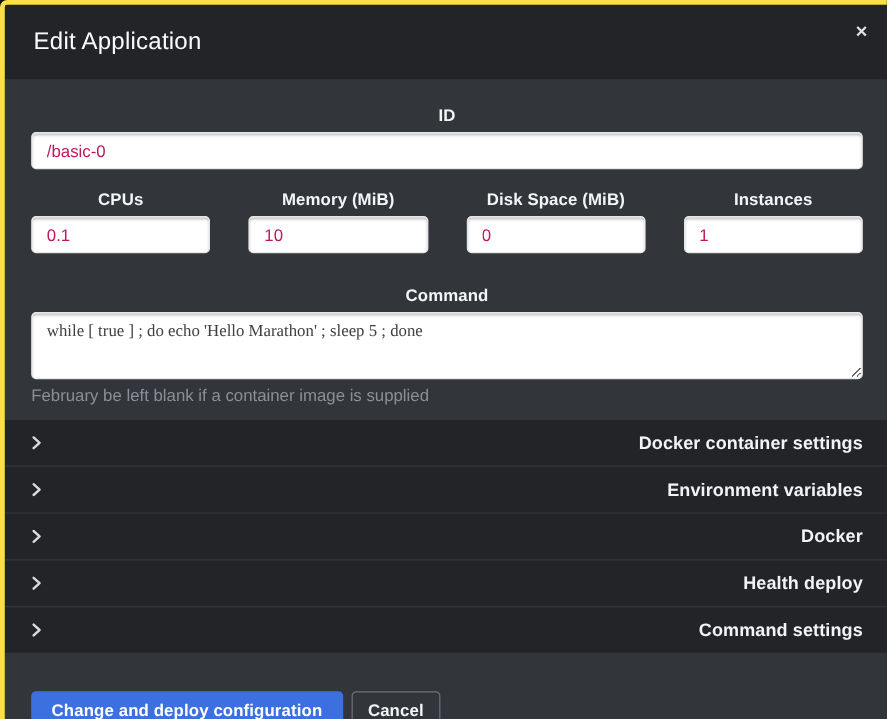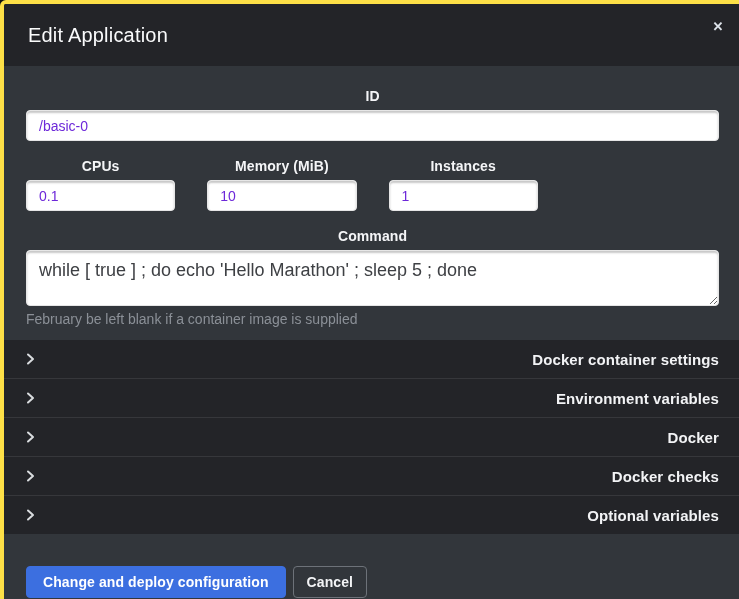--- a/index.html
+++ b/index.html
@@ -74,41 +74,41 @@
     width: 100%;
     box-sizing: border-box;
     height: 31px;
     background: #ffffff;
     border: 1px solid #e6e6e6;
     border-radius: 4px;
     box-shadow: inset 0 2px 2px rgba(0,0,0,0.22);
     padding: 0 12px;
     font-family: "Liberation Sans", "DejaVu Sans", sans-serif;
     font-size: 14px;
-    color: #6d28d9;
+    color: #be185d;
   }
   .resources-grid {
     display: grid;
     grid-template-columns: repeat(4, 1fr);
     column-gap: 32px;
     margin-top: 18px;
   }
-  .command-group { margin-top: 18px; }
+  .command-group { margin-top: 28px; }
   .command-textarea {
     display: block;
     width: 100%;
     box-sizing: border-box;
     height: 56px;
     background: #ffffff;
     border: 1px solid #e6e6e6;
     border-radius: 4px;
     box-shadow: inset 0 2px 2px rgba(0,0,0,0.22);
     padding: 7px 12px;
-    font-family: Liberation Sans, sans-serif;
-    font-size: 18px;
+    font-family: Liberation Serif, serif;
+    font-size: 14px;
     line-height: 1.35;
     color: #3e4044;
     resize: both;
   }
   .help-text {
     margin-top: 5px;
     color: #8b9097;
     font-size: 14px;
     line-height: 16px;
   }
@@ -198,20 +198,24 @@
     <div class="resources-grid">
       <div class="field-group">
         <label class="field-label">CPUs</label>
         <input class="text-input" type="text" value="0.1" style="">
       </div>
       <div class="field-group">
         <label class="field-label">Memory (MiB)</label>
         <input class="text-input" type="text" value="10" style="">
       </div>
       <div class="field-group">
+        <label class="field-label">Disk Space (MiB)</label>
+        <input class="text-input" type="text" value="0" style="">
+      </div>
+      <div class="field-group">
         <label class="field-label">Instances</label>
         <input class="text-input" type="text" value="1" style="">
       </div>
     </div>
 
     <div class="command-group">
       <label class="field-label">Command</label>
       <textarea class="command-textarea" style="">while [ true ] ; do echo 'Hello Marathon' ; sleep 5 ; done</textarea>
       <div class="help-text">February be left blank if a container image is supplied</div>
     </div>
@@ -246,30 +250,30 @@
       </span>
       <span class="section-label">Docker</span>
     </div>
 
     <div class="section-row">
       <span class="chevron">
         <svg width="9" height="12" viewBox="0 0 9 12">
             <polyline points="2,1.5 7,6 2,10.5" fill="none" stroke="#d9dcdf" stroke-width="2" stroke-linecap="round" stroke-linejoin="round"></polyline>
           </svg>
       </span>
-      <span class="section-label">Docker checks</span>
-    </div>
-
-    <div class="section-row">
-      <span class="chevron">
-        <svg width="9" height="12" viewBox="0 0 9 12">
-            <polyline points="2,1.5 7,6 2,10.5" fill="none" stroke="#d9dcdf" stroke-width="2" stroke-linecap="round" stroke-linejoin="round"></polyline>
-          </svg>
-      </span>
-      <span class="section-label">Optional variables</span>
+      <span class="section-label">Health deploy</span>
+    </div>
+
+    <div class="section-row">
+      <span class="chevron">
+        <svg width="9" height="12" viewBox="0 0 9 12">
+            <polyline points="2,1.5 7,6 2,10.5" fill="none" stroke="#d9dcdf" stroke-width="2" stroke-linecap="round" stroke-linejoin="round"></polyline>
+          </svg>
+      </span>
+      <span class="section-label">Command settings</span>
     </div>
 
   </div>
 
   <div class="modal-footer">
     <button class="btn btn-primary">Change and deploy configuration</button>
     <button class="btn btn-cancel">Cancel</button>
   </div>
 
 </div>

